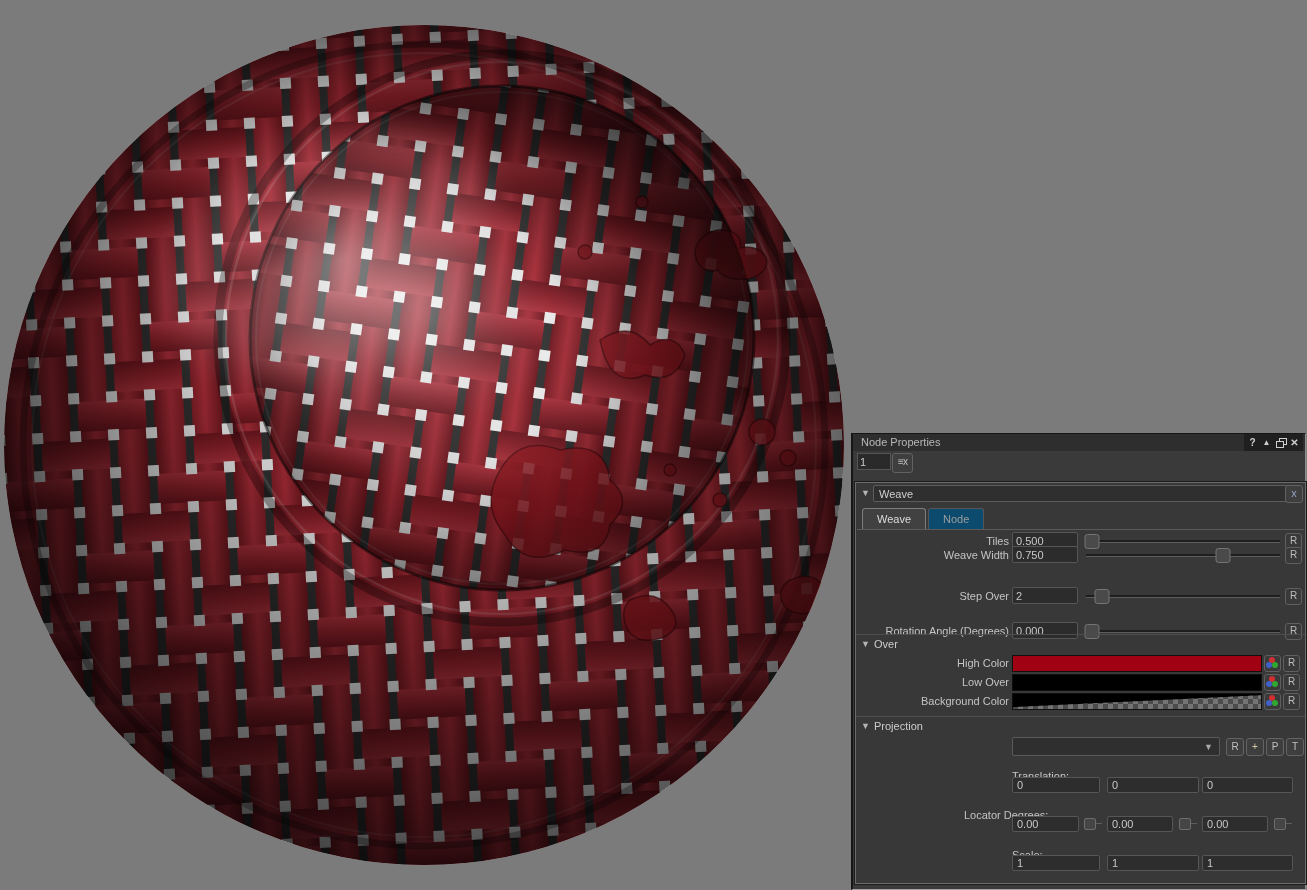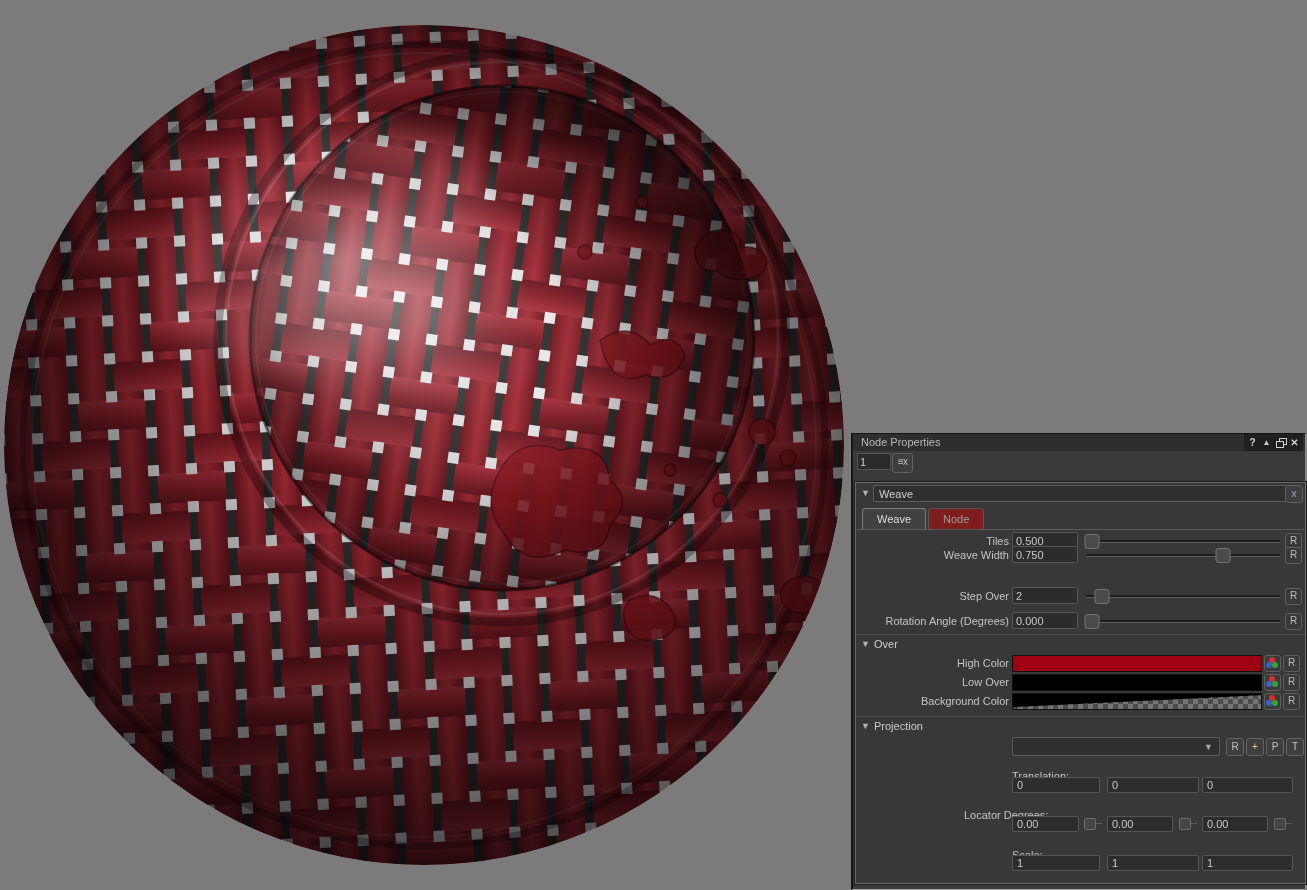--- a/index.html
+++ b/index.html
@@ -37,21 +37,21 @@
   .name-field{position:absolute;left:17px;top:2px;width:412px;height:15px;background:#2f2f2f;
     border:1px solid #5c5c5c;border-radius:2px;color:#cfcfcf;font-size:11px;padding:0 5px;
     font-family:"Liberation Sans",sans-serif;}
   .x-btn{position:absolute;right:2px;top:2px;width:16px;height:16px;background:#3e3e3e;
     border:1px solid #616161;border-radius:3px;color:#93a2c4;font-size:11px;line-height:14px;
     text-align:center;}
 
   .tabs{position:absolute;left:6px;top:25px;display:flex;gap:2px;}
   .tab{height:20px;line-height:20px;padding:0 14px;border-radius:3px 3px 0 0;font-size:11px;}
   .tab.on{background:#414141;border:1px solid #7d7d7d;border-bottom:none;color:#dcdcdc;}
-  .tab.off{background:#7f1d1d;border:1px solid #565656;border-bottom:none;color:#9d9d9d;}
+  .tab.off{background:#0c4a6e;border:1px solid #565656;border-bottom:none;color:#9d9d9d;}
   .tabline{position:absolute;left:1px;right:1px;top:46px;border-top:1px solid #5a5a5a;}
 
   .prow{position:absolute;left:0;right:0;height:25px;}
   .plabel{position:absolute;left:0;width:153px;text-align:right;top:6px;color:#c4c4c4;}
   .pfield{position:absolute;left:156px;top:3px;width:58px;height:15px;background:#2c2c2c;
     border:1px solid #565656;border-radius:2px;color:#c8c8c8;font-size:11px;padding:0 3px;
     font-family:"Liberation Sans",sans-serif;}
   .slider{position:absolute;left:228px;top:3px;width:198px;height:18px;}
   .track{position:absolute;left:2px;right:2px;top:8px;height:2px;background:#1e1e1e;
     border-bottom:1px solid #5d5d5d;}
@@ -286,21 +286,21 @@
       <div class="prow" style="top:101px;">
         <span class="plabel">Step Over</span>
         <input class="pfield" readonly="" value="2" style="">
         <div class="slider">
           <div class="track"></div>
           <div class="handle" style="left: 9%;"></div>
         </div>
         <div class="rbtn">R</div>
       </div>
 
-      <div class="prow" style="top:126px;padding-left:27px;">
+      <div class="prow" style="top:136px;padding-left:27px;">
         <span class="plabel">Rotation Angle (Degrees)</span>
         <input class="pfield" readonly="" value="0.000" style="">
         <div class="slider">
           <div class="track"></div>
           <div class="handle" style="left: 4%;"></div>
         </div>
         <div class="rbtn">R</div>
       </div>
 
       <div class="sect" style="top:151px;">

